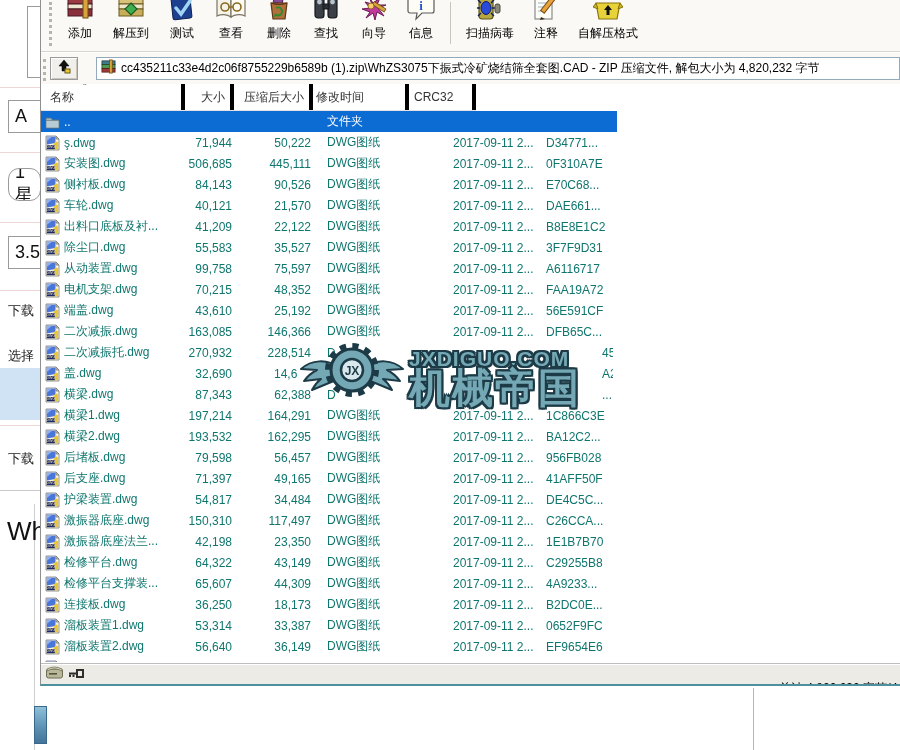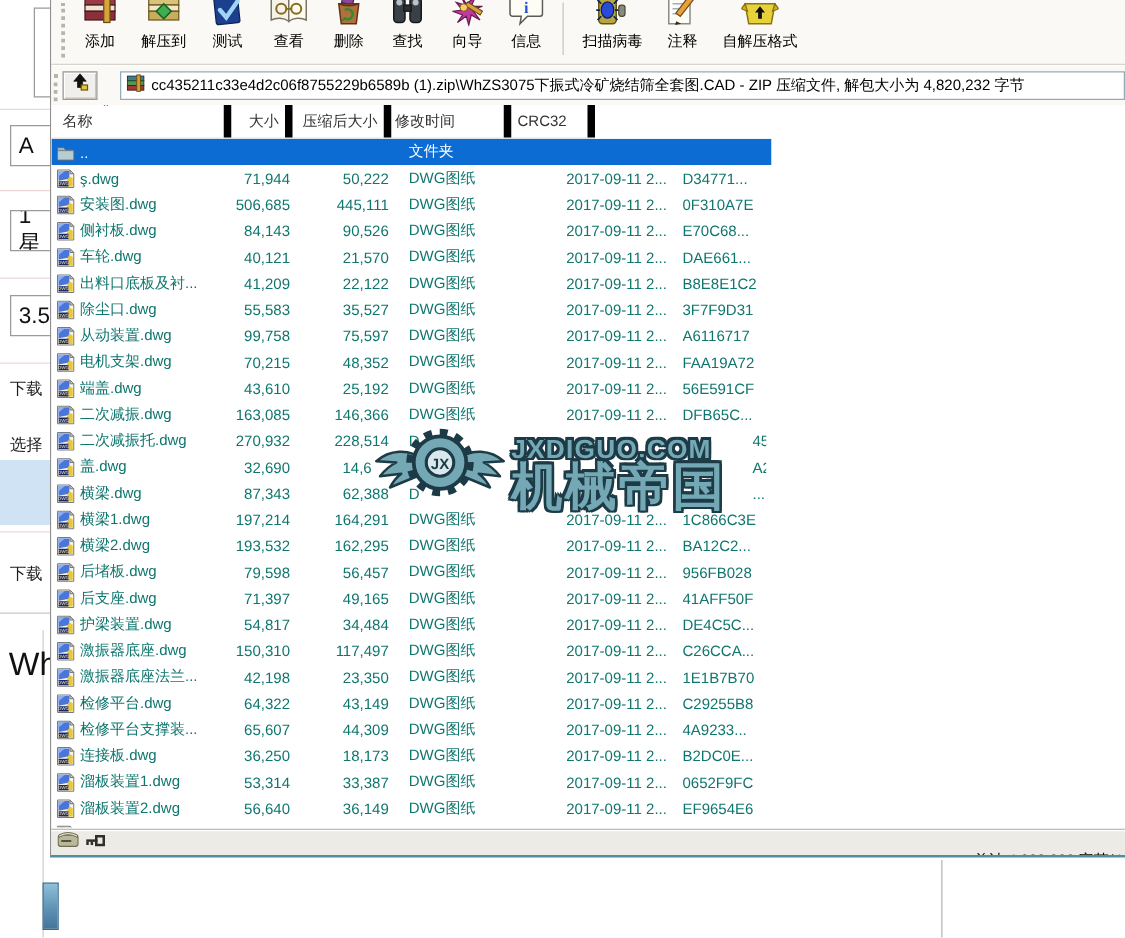--- a/index.html
+++ b/index.html
@@ -40,21 +40,21 @@
     border:1px solid #9a9a9a; box-shadow:inset 1px 1px 0 #ffffff, inset -1px -1px 0 #c9c5bd;
     display:flex; align-items:center; justify-content:center; }
   #addr-combo { position:absolute; left:55px; top:4px; right:0; height:23px; background:#fff;
     border:1px solid #93aabb; display:flex; align-items:center; padding-left:4px; overflow:hidden; }
   #addr-combo .path { font-size:12px; color:#000; margin-left:5px; white-space:nowrap; }
 
   
   #list { position:absolute; left:0; top:84px; width:100%; height:578px; background:#fff; overflow:hidden; }
   #lheader { position:absolute; left:0; top:0; height:27px; display:flex; padding-left:4px;
     background:#ffffff; border-bottom:1px solid #e3e3e3; }
-  .hcell { display:flex; align-items:center; font-size:12px; color:#333; border-right:6px solid #000000;
+  .hcell { display:flex; align-items:center; font-size:12px; color:#333; border-right:4px solid #000000;
     padding:0 5px; }
   .hc-name{ width:140px; } .hc-size{ width:49px; justify-content:flex-end; }
   .hc-packed{ width:79px; justify-content:flex-end; } .hc-type{ width:137px; padding-left:14px; }
   .hc-mod{ width:96px; padding-left:3px; } .hc-crc{ width:67px; }
   #sort-caret { position:absolute; left:42px; top:-2px; font-size:11px; color:#666; }
 
   
   #rows { position:absolute; left:0; top:27px; width:100%; height:551px; overflow:hidden; }
   .row { display:flex; align-items:center; height:21px; padding-left:4px; font-size:12px; color:#0f766e; width:576px; }
   .row.sel { background:#0c6cd4; color:#fff; }
@@ -84,21 +84,21 @@
     padding-left:5px; overflow:hidden; }
   #status-total { position:absolute; left:738px; top:16px; font-size:12px; color:#000; white-space:nowrap;text-align:right; }
 </style>
 </head>
 <body>
 
 <div id="underlay">
   <div id="pg-cells">
       <div class="pg-cell" style="left: 27px; top: 6px; width: 14px; height: 72px;"></div>
       <div class="pg-cell" style="left: 8px; top: 100px; width: 33px; height: 33px;">A</div>
-      <div class="pg-cell" style="left: 8px; top: 168px; width: 33px; height: 33px;">1星</div>
+      <div class="pg-cell" style="left: 8px; top: 168px; width: 33px; height: 33px; border-radius: 11px;">1星</div>
       <div class="pg-cell" style="left: 8px; top: 236px; width: 33px; height: 33px;">3.5</div>
     </div>
   <div id="pg-hlines">
       <div class="pg-hline" style="top: 87px;"></div>
       <div class="pg-hline" style="top: 152px;"></div>
       <div class="pg-hline" style="top: 222px;"></div>
       <div class="pg-hline" style="top: 290px;"></div>
       <div class="pg-hline" style="top: 425px;"></div>
     </div>
   <div class="pg-text" style="top:302px;">下载</div>

